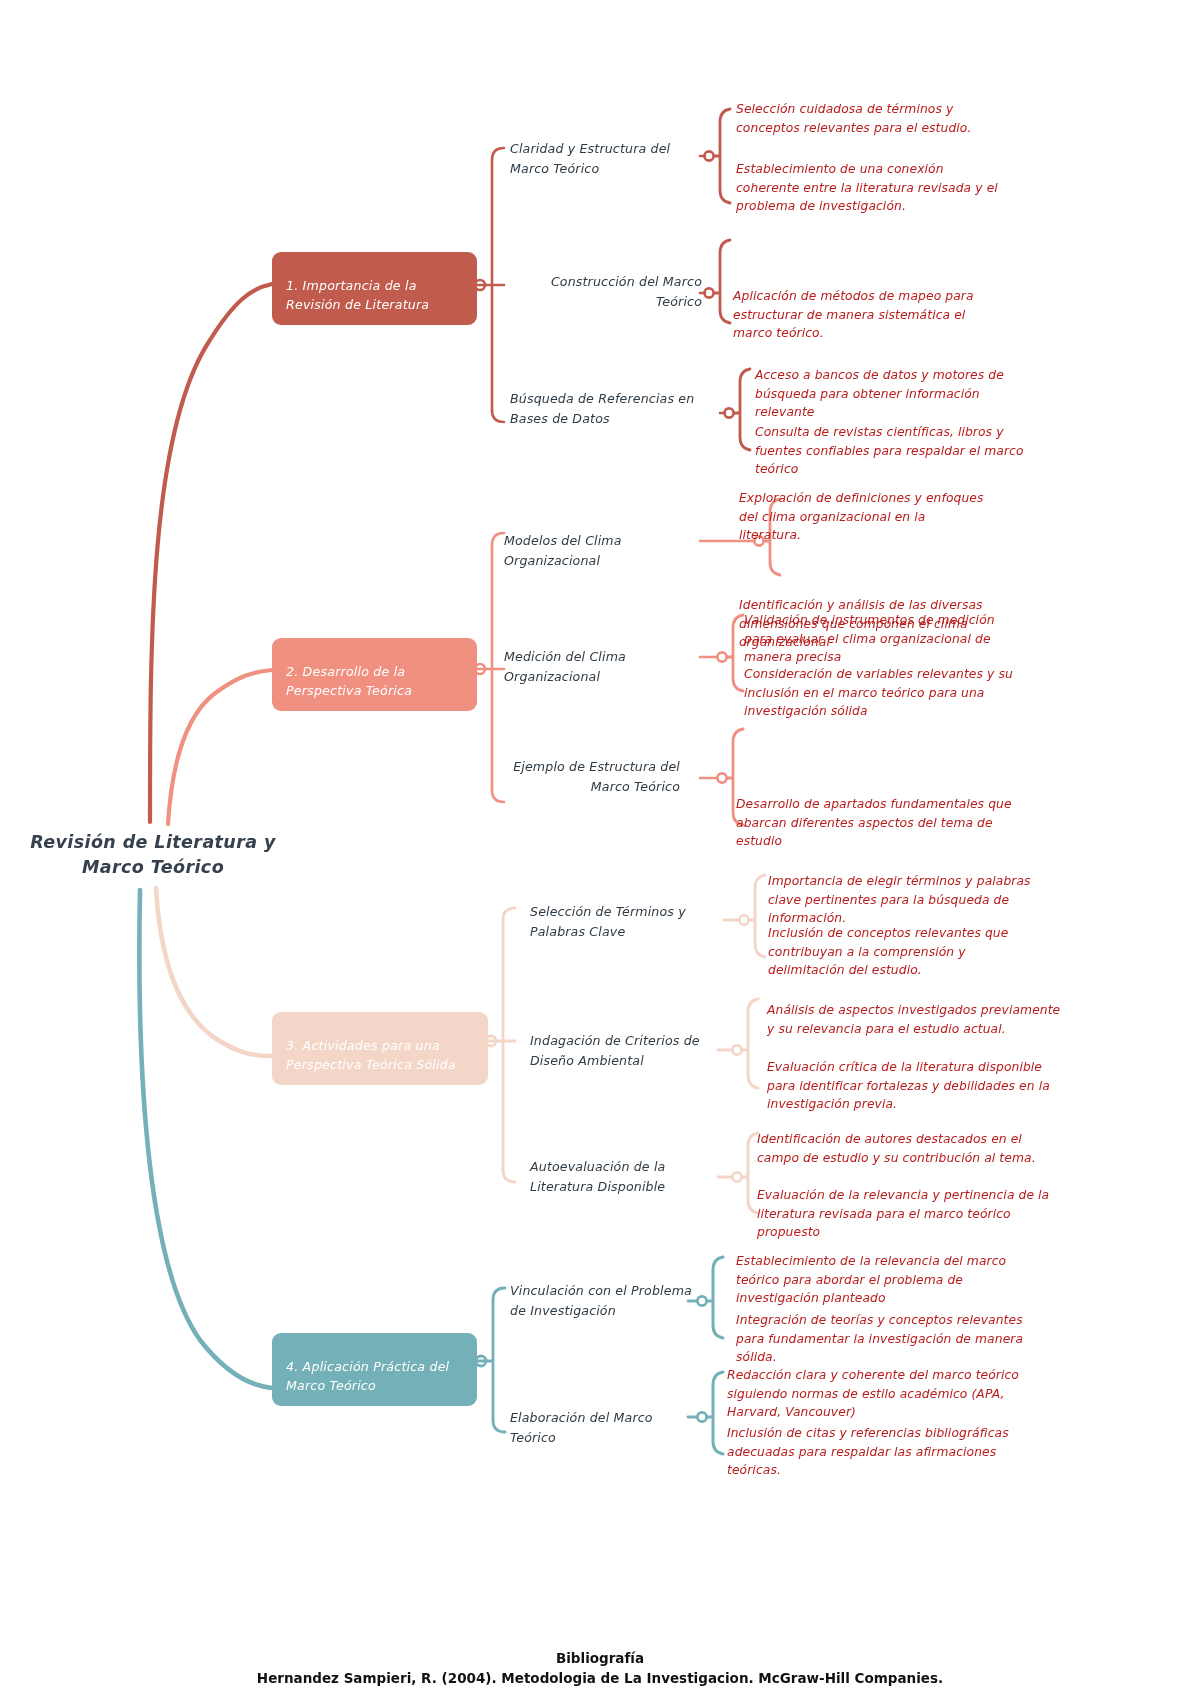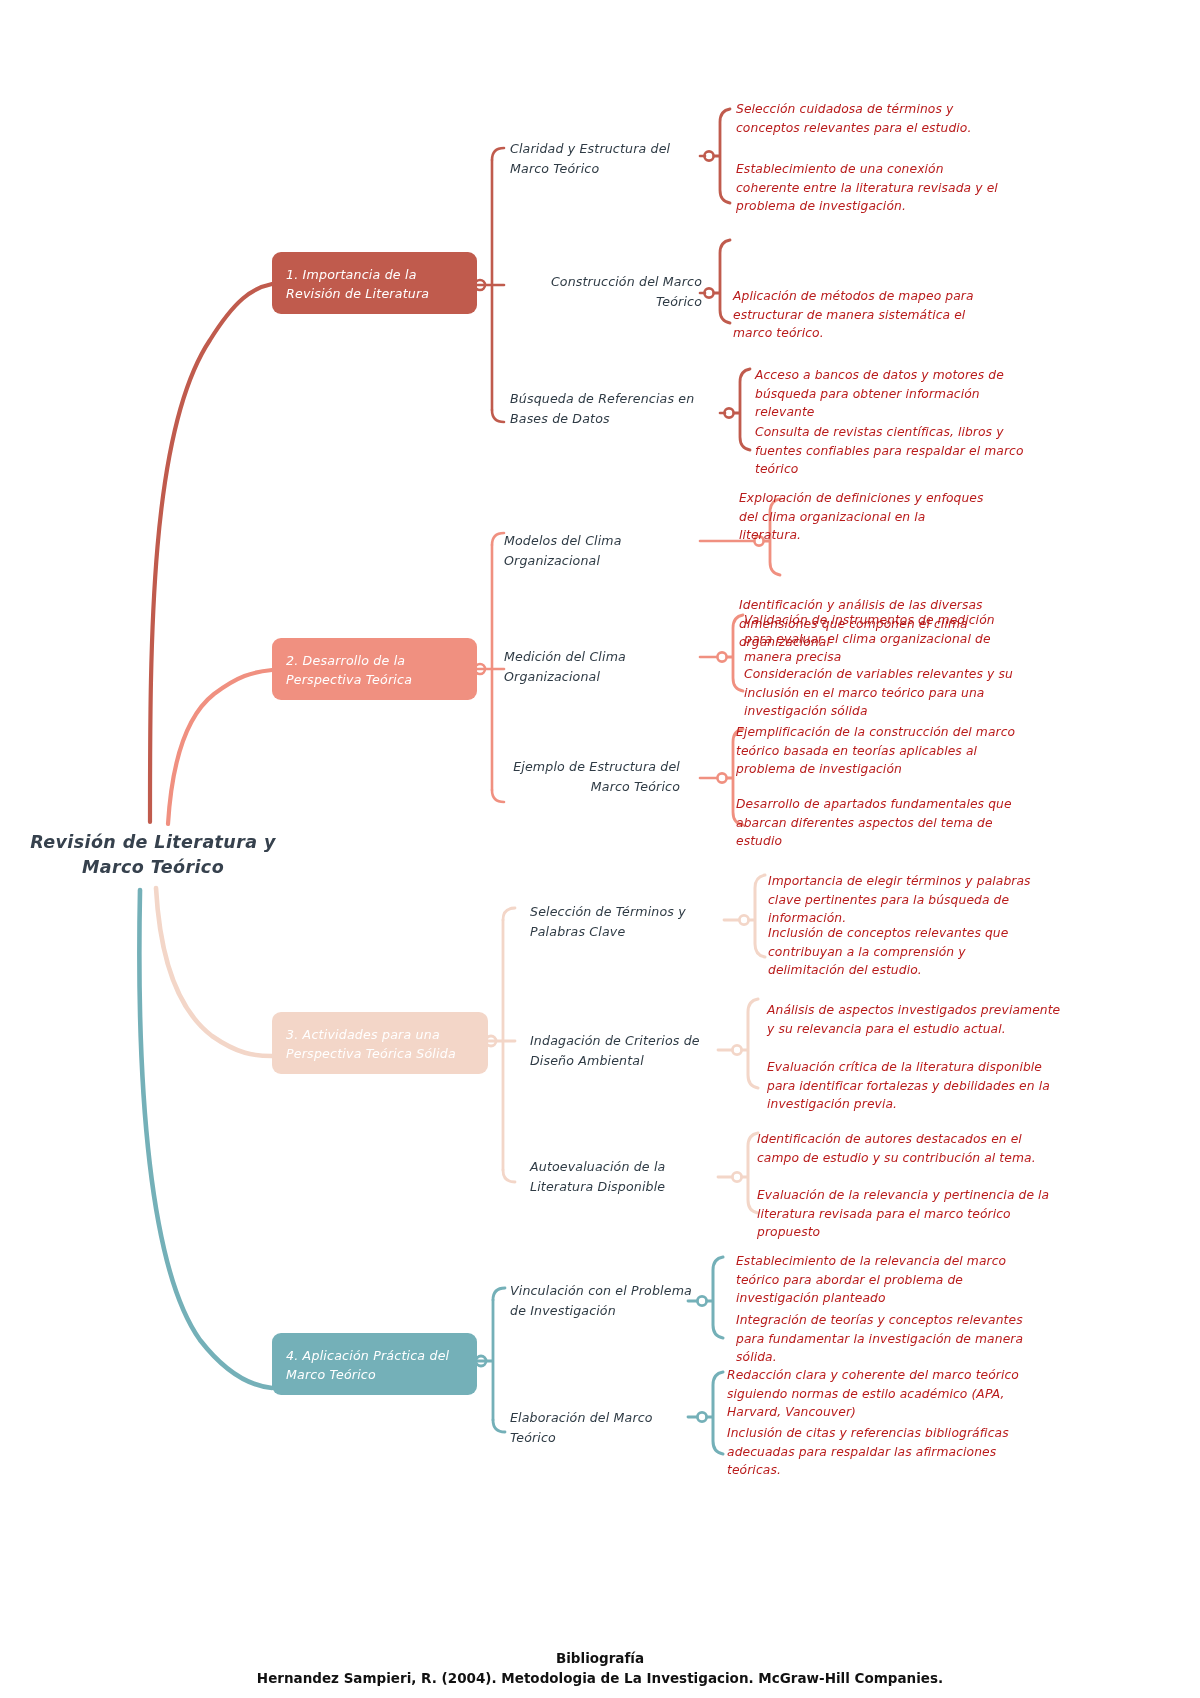--- a/index.html
+++ b/index.html
@@ -35,21 +35,21 @@
     font-size: 17.5px;
     line-height: 1.45;
     color: #36414d;
     letter-spacing: 0.4px;
   }
 
   
   .branch-box {
     position: absolute;
     border-radius: 9px;
-    padding: 14px 12px 10px 14px;
+    padding: 25px 12px 10px 14px;
     color: #ffffff;
     font-family: "DejaVu Sans", sans-serif;
     font-style: italic;
     font-size: 12.6px;
     line-height: 1.5;
     letter-spacing: 0.2px;
   }
   .branch-box.b1 { left: 272px; top: 252px; width: 205px; }
   .branch-box.b2 { left: 272px; top: 638px; width: 205px; }
   .branch-box.b3 { left: 272px; top: 1012px; width: 216px; }
@@ -206,21 +206,20 @@
   <div class="sub-label" style="left:504px; top:531px; width:205px;">Modelos del Clima Organizacional</div>
   <div class="sub-label" style="left:504px; top:647px; width:205px;">Medición del Clima Organizacional</div>
   <div class="sub-label" style="left:484px; top:757px; width:196px;text-align:right;">Ejemplo de Estructura del Marco Teórico</div>
 
   <div class="leaf-text" style="left:739px; top:489px; width:250px;">Exploración de definiciones y enfoques del clima organizacional en la literatura.</div>
   <div class="leaf-text" style="left:739px; top:560px; width:296px;margin-top:36px;">Identificación y análisis de las diversas dimensiones que componen el clima organizacional</div>
 
   <div class="leaf-text" style="left:744px; top:611px; width:276px;">Validación de instrumentos de medición para evaluar el clima organizacional de manera precisa</div>
   <div class="leaf-text" style="left:744px; top:665px; width:294px;">Consideración de variables relevantes y su inclusión en el marco teórico para una investigación sólida</div>
 
-  <div class="leaf-text" style="left:736px; top:723px; width:288px;">Ejemplificación de la construcción del marco teórico basada en teorías aplicables al problema de investigación</div>
   <div class="leaf-text" style="left:736px; top:795px; width:292px;">Desarrollo de apartados fundamentales que abarcan diferentes aspectos del tema de estudio</div>
 
   <div class="sub-label" style="left:530px; top:902px; width:196px;">Selección de Términos y Palabras Clave</div>
   <div class="sub-label" style="left:530px; top:1031px; width:196px;">Indagación de Criterios de Diseño Ambiental</div>
   <div class="sub-label" style="left:530px; top:1157px; width:192px;">Autoevaluación de la Literatura Disponible</div>
 
   <div class="leaf-text" style="left:768px; top:872px; width:278px;">Importancia de elegir términos y palabras clave pertinentes para la búsqueda de información.</div>
   <div class="leaf-text" style="left:768px; top:924px; width:258px;">Inclusión de conceptos relevantes que contribuyan a la comprensión y delimitación del estudio.</div>
 
   <div class="leaf-text" style="left:767px; top:1001px; width:296px;">Análisis de aspectos investigados previamente y su relevancia para el estudio actual.</div>

